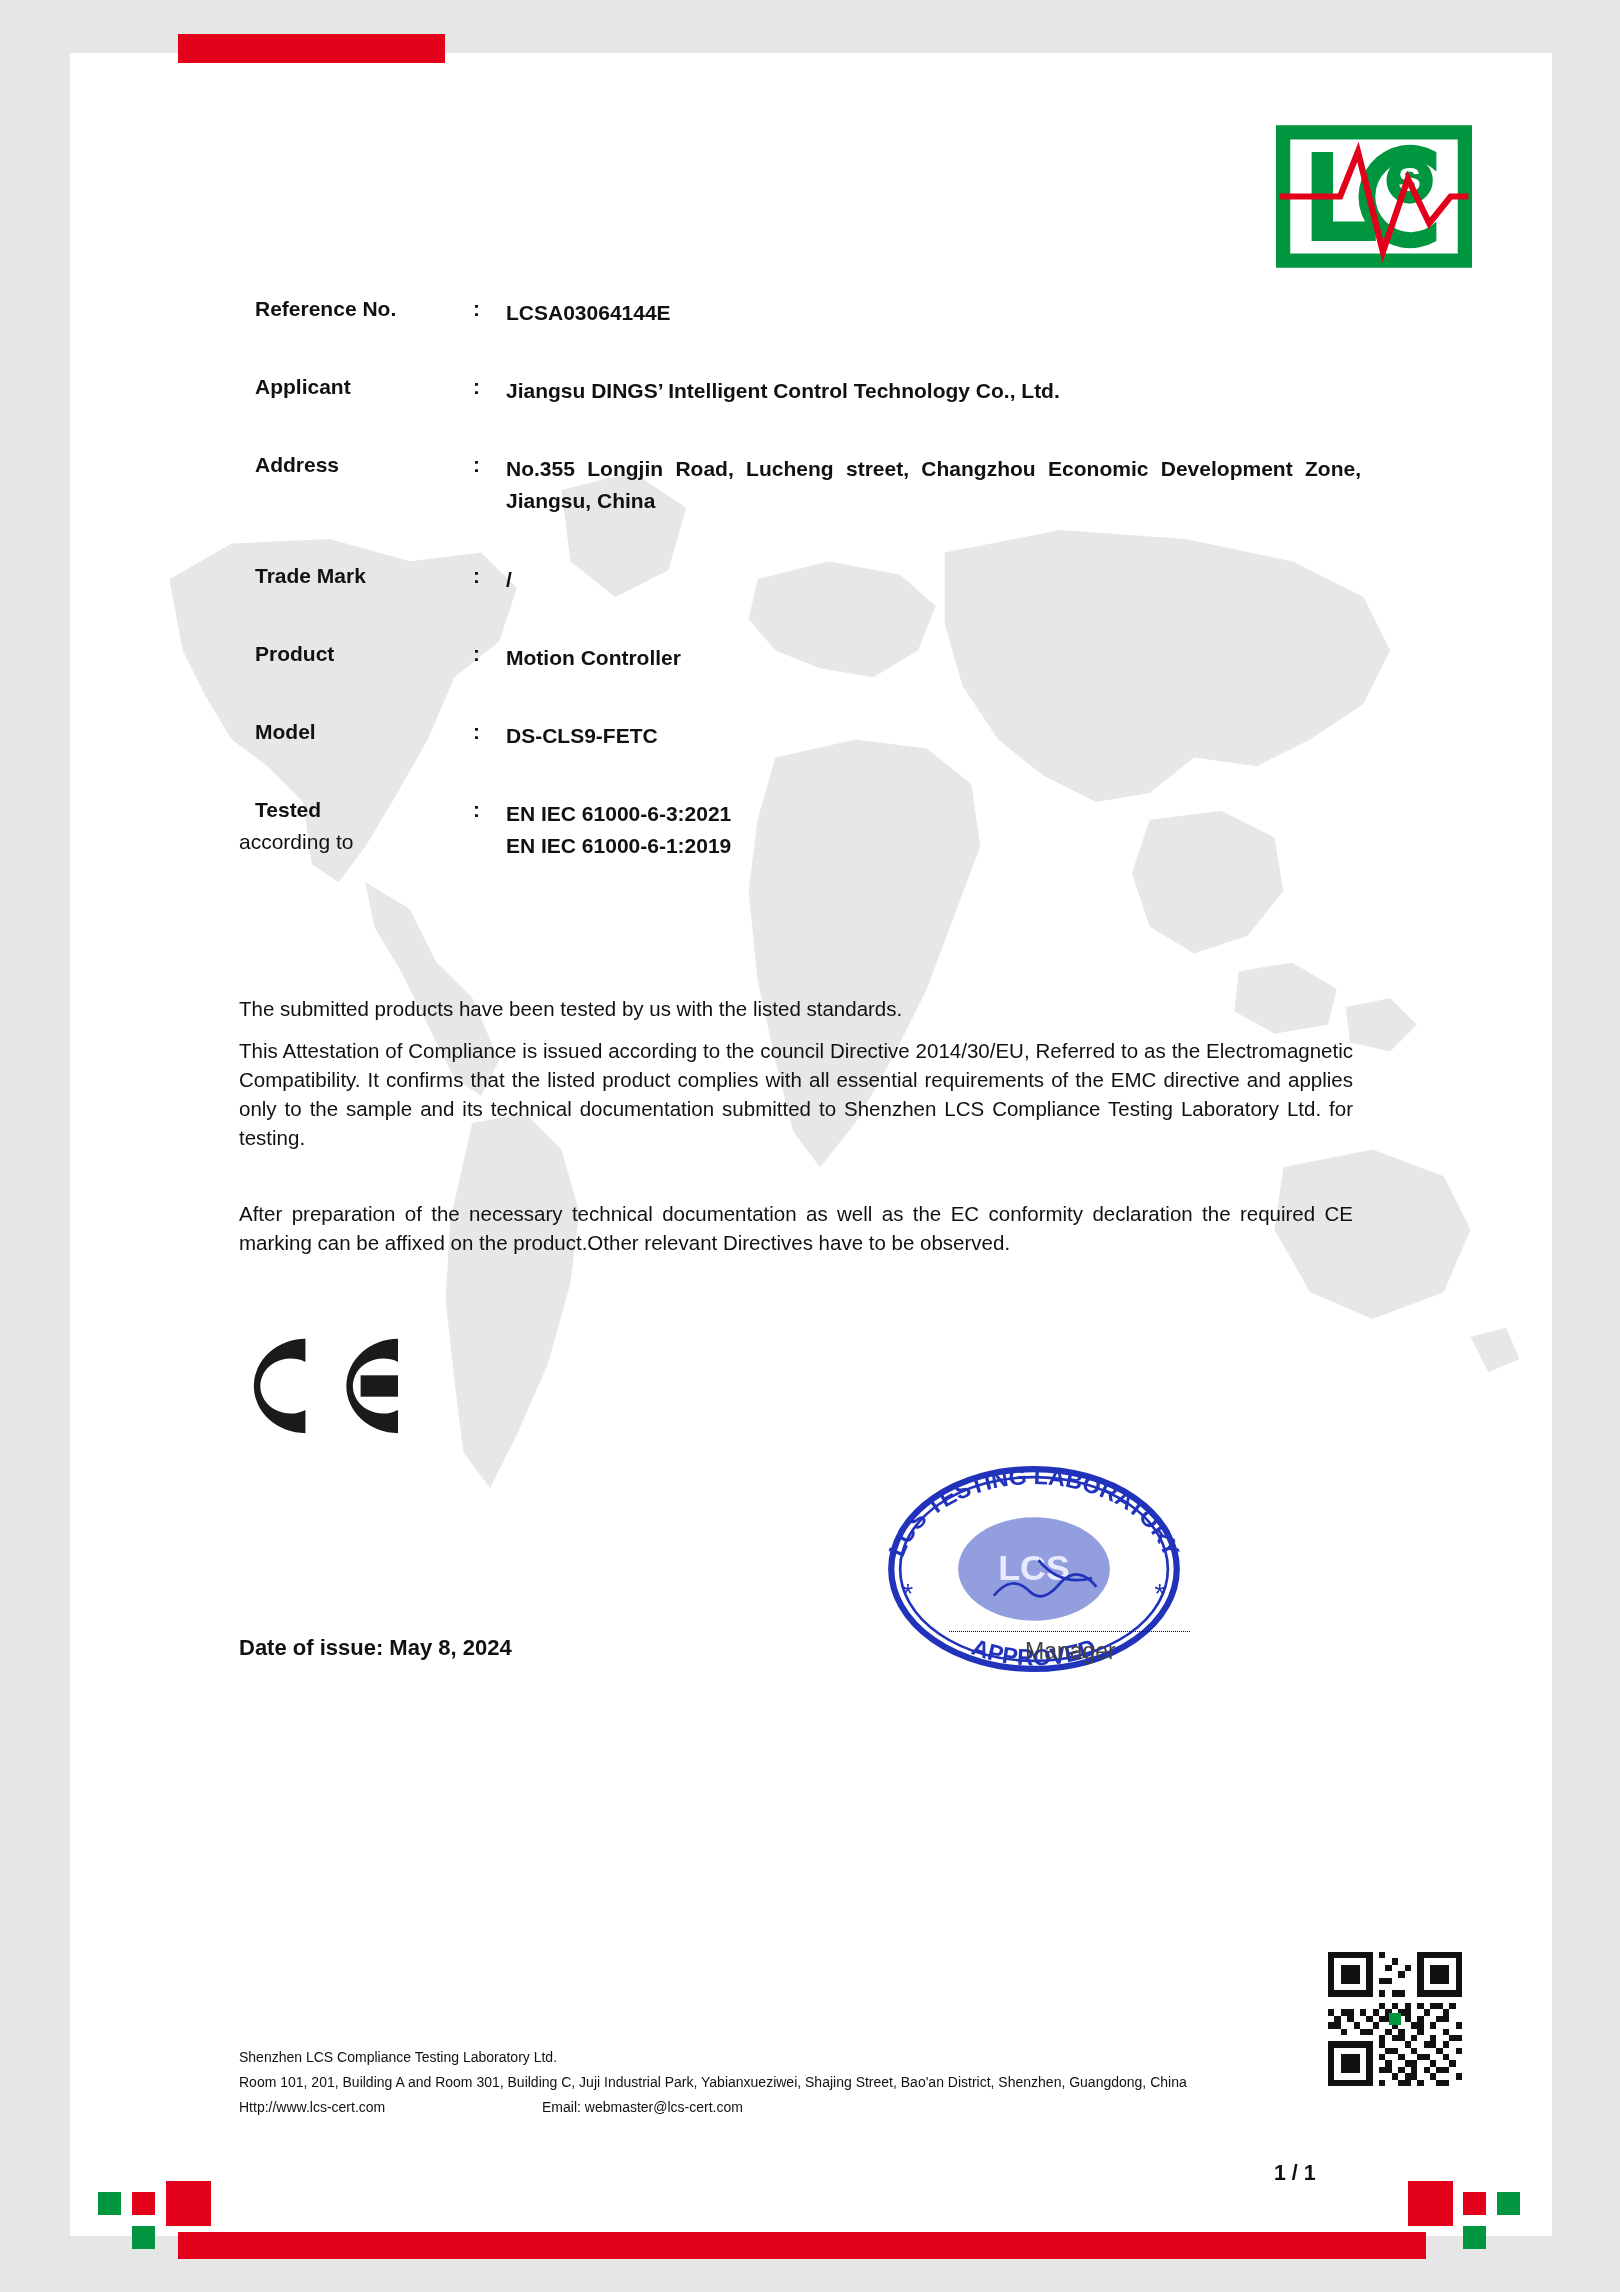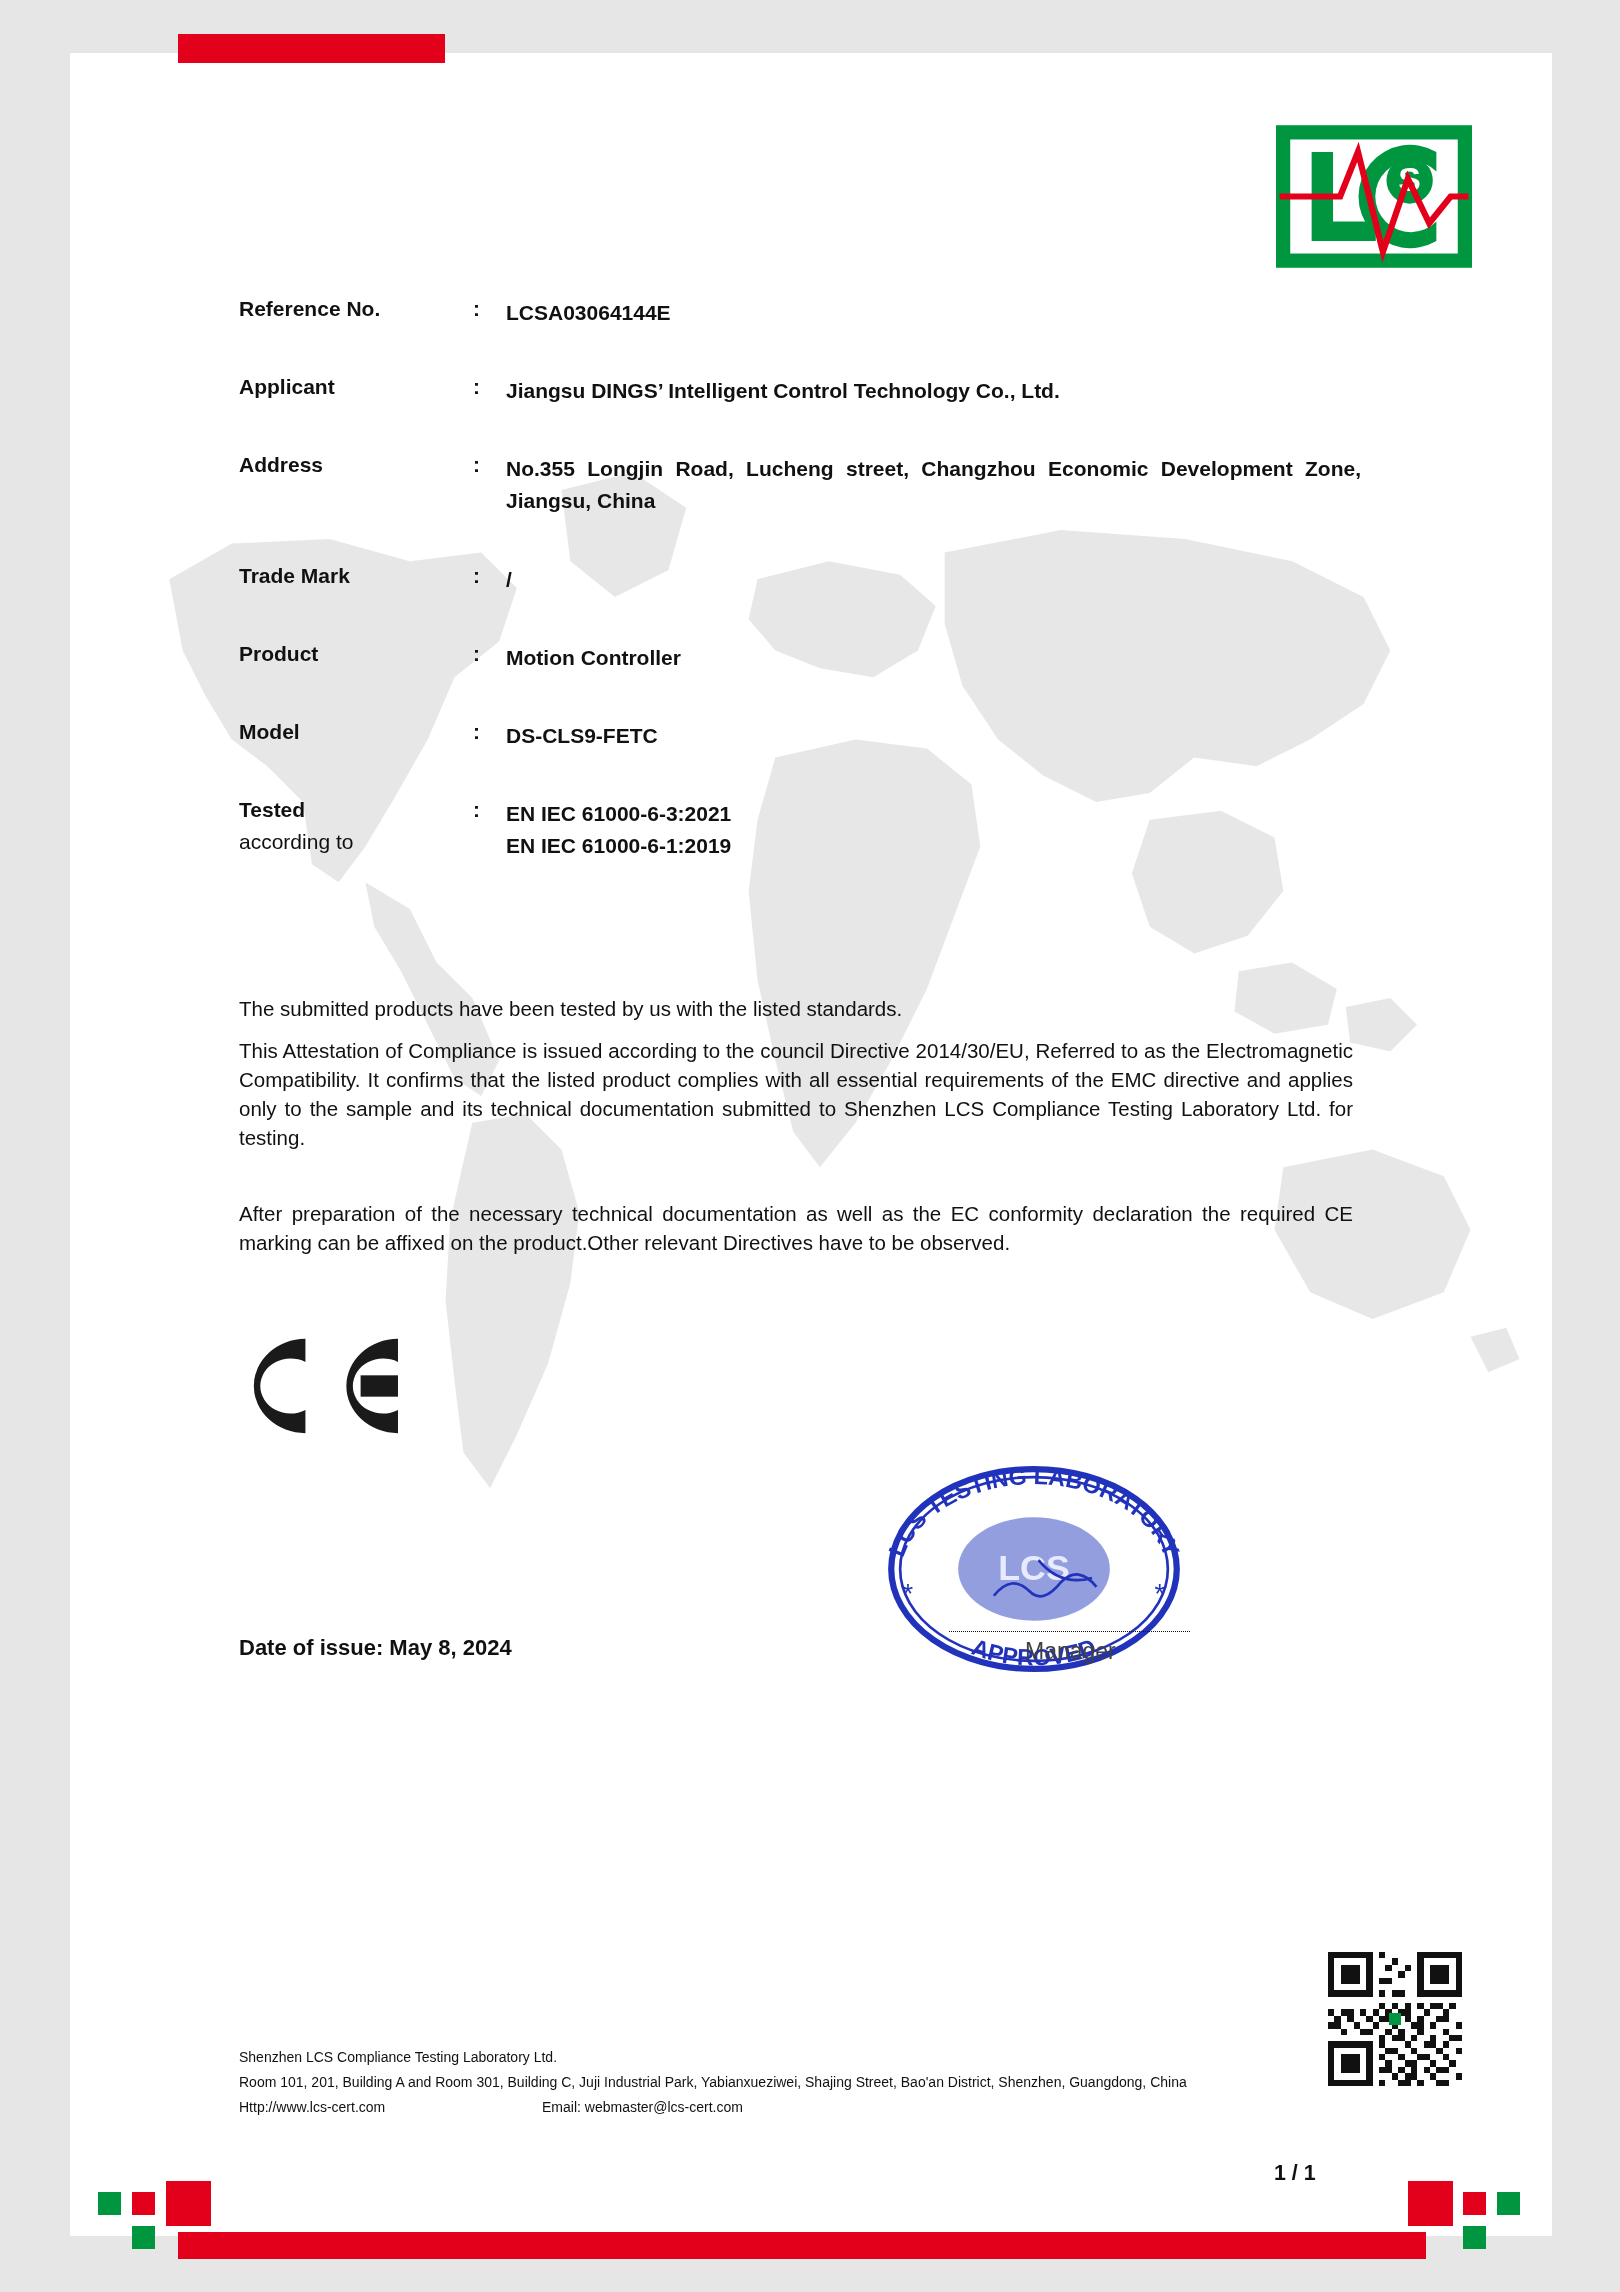--- a/index.html
+++ b/index.html
@@ -86,21 +86,21 @@
   
   .field {
     position: absolute;
     left: 239px;
     width: 1123px;
     font-size: 21px;
     color: #111111;
   }
   .field .label {
     position: absolute;
-    left: 0; top: 0;
+    left: 16px; top: 0;
     font-weight: bold;
     width: 223px;
   }
   .field .label2 {
     position: absolute;
     left: 0; top: 32px;
     font-weight: normal;
     width: 223px;
   }
   .field .colon {

